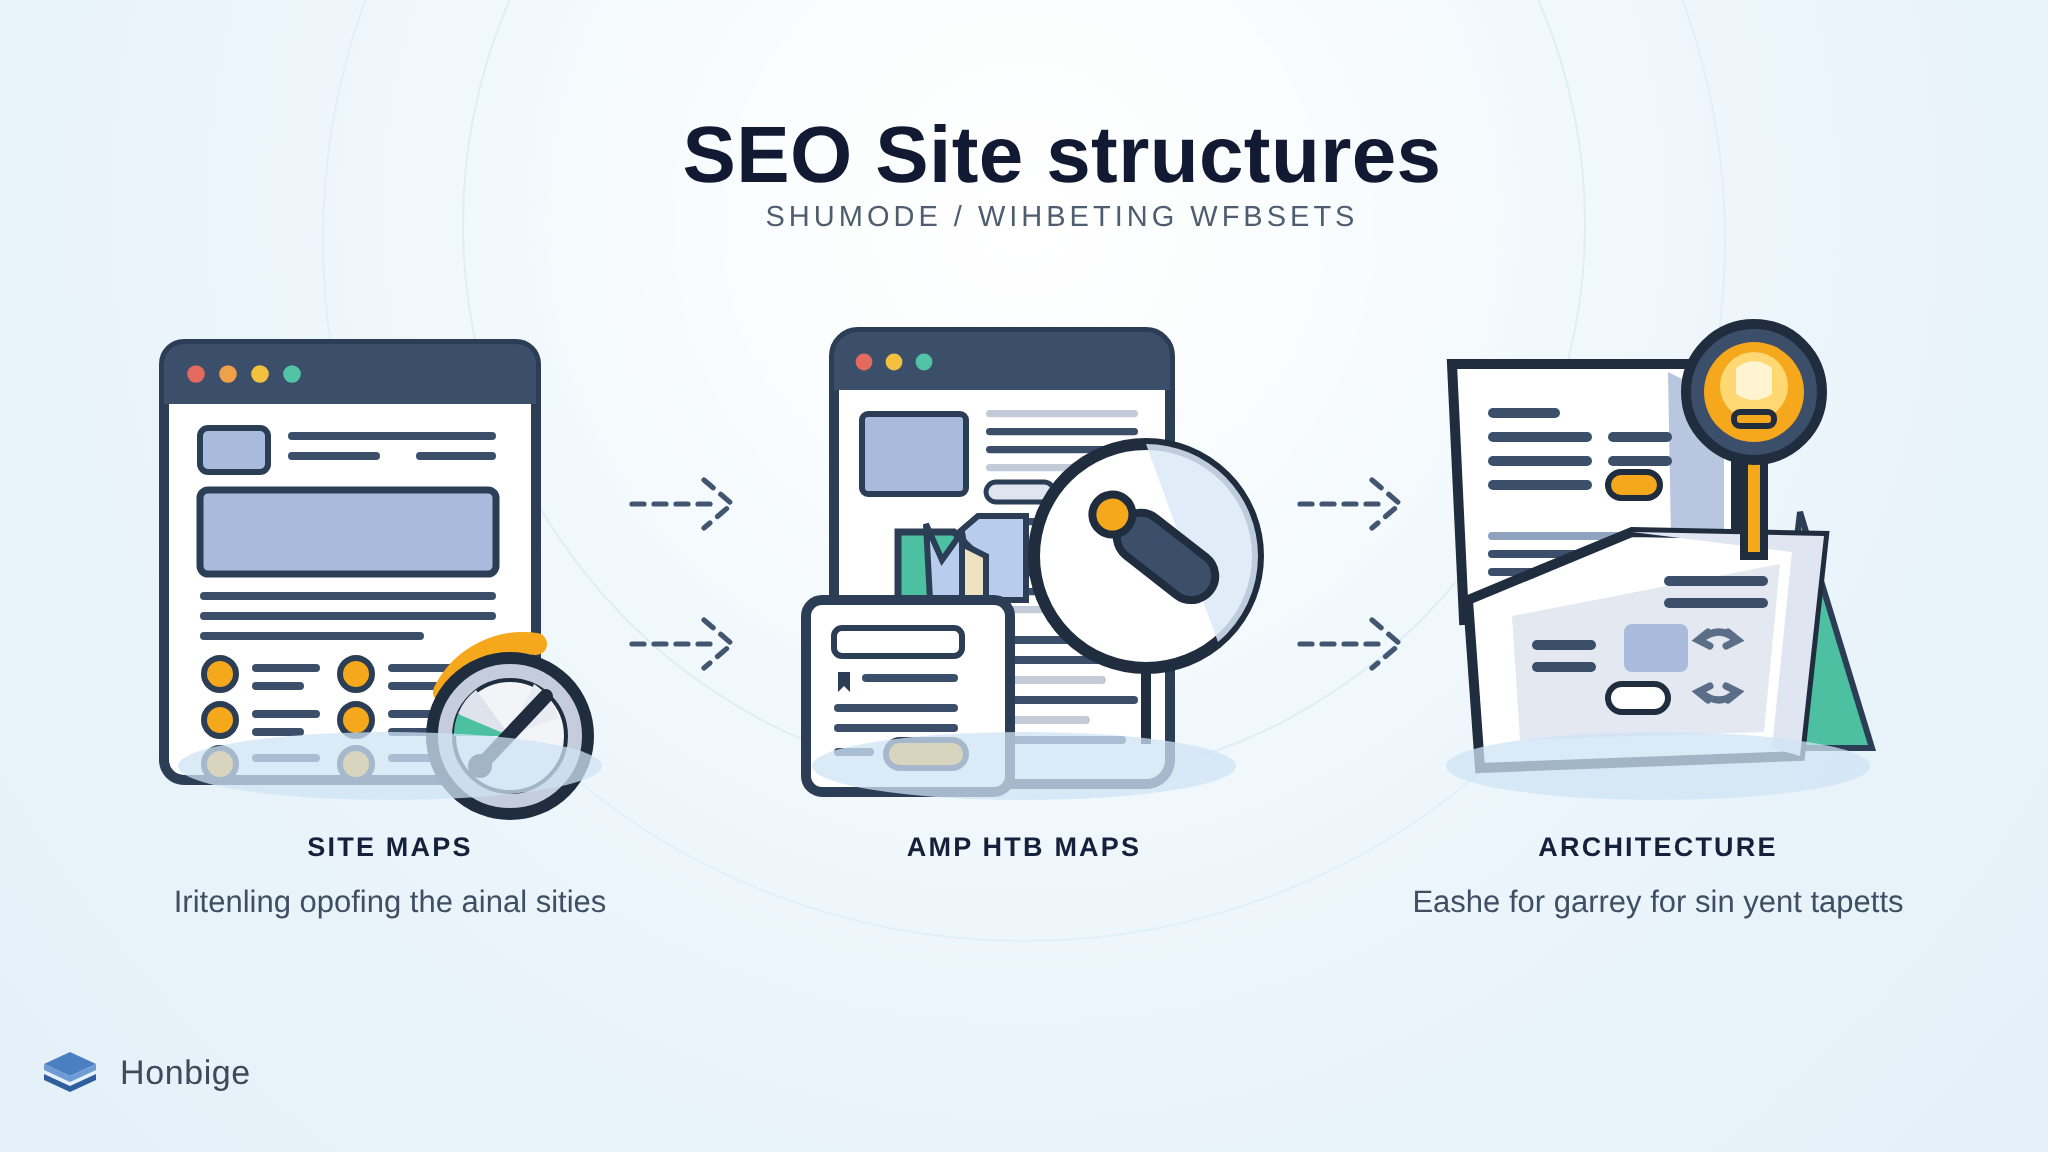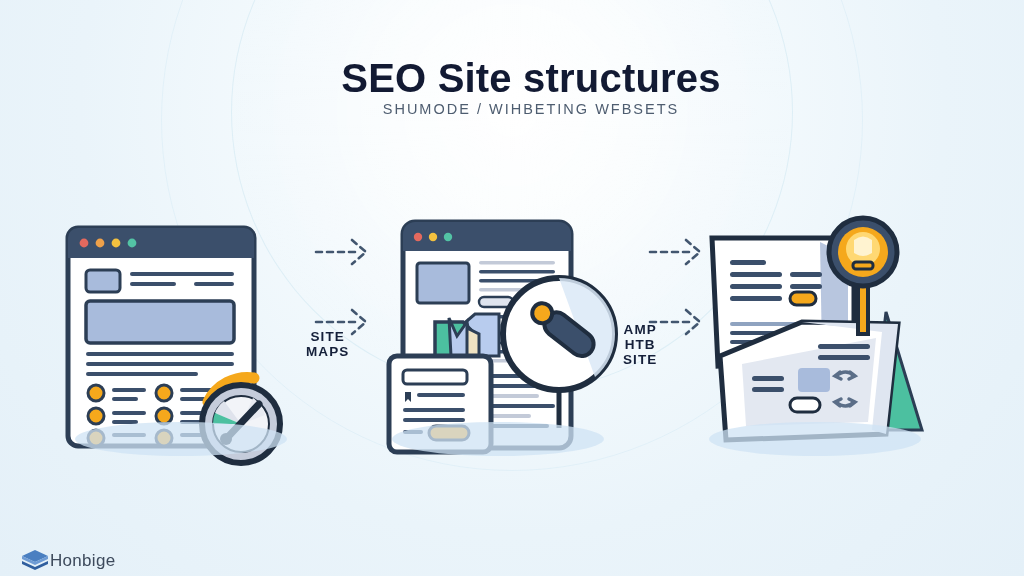--- a/index.html
+++ b/index.html
@@ -80,21 +80,21 @@
     width: 1024px;
     height: 360px;
     display: flex;
     justify-content: space-between;
     padding: 0 56px;
     box-sizing: border-box;
   }
   .col {
     width: 278px;
     display: flex;
-    flex-direction: row;
+    flex-direction: column;
     align-items: center;
   }
   .art {
     position: relative;
     width: 250px;
     height: 248px;
   }
   .ground {
     position: absolute;
     left: 50%;
@@ -132,24 +132,24 @@
     height: 120px;
     pointer-events: none;
   }
   #arrows-1 { left: 312px; }
   #arrows-2 { left: 646px; }
 
   
   .footer {
     position: absolute;
     left: 20px;
-    bottom: 2px;
+    bottom: 26px;
     display: flex;
     align-items: center;
-    gap: 0;
+    gap: 10px;
   }
   .brand-name {
     font-size: 17px;
     color: #3d4a5c;
     letter-spacing: 0.3px;
   }
 
   svg { display: block; overflow: visible; }
 </style>
 </head>
@@ -220,20 +220,21 @@
             <path d="M185 208 L159 197 A28 28 0 0 1 168 185 Z" fill="#dfe3ec"></path>
             <path d="M185 208 L157 208 A28 28 0 0 1 159 197 Z" fill="#4cc0a0"></path>
             <path d="M185 208 L197 182 A28 28 0 0 1 209 199 Z" fill="#e8ebf2"></path>
             <line x1="203" y1="188" x2="170" y2="223" stroke="#1f2d3f" stroke-width="7" stroke-linecap="round"></line>
             <circle cx="170" cy="223" r="6" fill="#1f2d3f"></circle>
           </g>
         </svg>
       </div>
       <div class="caption">
         <div class="cap-title">SITE MAPS</div>
+        <div class="cap-body">Iritenling opofing the ainal sities</div>
       </div>
     </div>
 
     <div class="col">
       <div class="art">
         <div class="ground"></div>
         <svg width="250" height="248" viewBox="0 0 250 248">
 
           <g>
             <rect x="30" y="6" width="168" height="226" rx="12" fill="#ffffff" stroke="#2c3e55" stroke-width="5"></rect>
@@ -287,21 +288,21 @@
             <circle cx="186" cy="118" r="56" fill="#ffffff" stroke="#1f2d3f" stroke-width="6"></circle>
             <path d="M186 62 a56 56 0 0 1 56 56 a56 56 0 0 1 -20 43z" fill="#dbe9f7" opacity="0.85"></path>
             <g transform="rotate(38 186 118)">
               <rect x="166" y="100" width="56" height="24" rx="12" fill="#3b4f6b" stroke="#1f2d3f" stroke-width="4"></rect>
               <circle cx="160" cy="112" r="10" fill="#f5a81c" stroke="#1f2d3f" stroke-width="4"></circle>
             </g>
           </g>
         </svg>
       </div>
       <div class="caption">
-        <div class="cap-title">AMP HTB SITE</div>
+        <div class="cap-title">AMP HTB MAPS</div>
       </div>
     </div>
 
     <div class="col">
       <div class="art">
         <div class="ground"></div>
         <svg width="250" height="248" viewBox="0 0 250 248">
 
           <path d="M196 96 L232 214 H182z" fill="#4cc0a0" stroke="#2c3e55" stroke-width="3"></path>
 
@@ -344,20 +345,24 @@
           <g>
             <rect x="168" y="52" width="10" height="66" fill="#f5a81c" stroke="#1f2d3f" stroke-width="4"></rect>
             <circle cx="173" cy="36" r="34" fill="#3b4f6b" stroke="#1f2d3f" stroke-width="5"></circle>
             <circle cx="173" cy="36" r="25" fill="#f5a81c"></circle>
             <circle cx="173" cy="33" r="17" fill="#ffd873"></circle>
             <path d="M164 24 q9 -7 18 0 v13 q-9 6 -18 0z" fill="#fff3d0"></path>
             <rect x="163" y="46" width="20" height="7" rx="3" fill="#f5a81c" stroke="#1f2d3f" stroke-width="3"></rect>
           </g>
         </svg>
       </div>
+      <div class="caption">
+        <div class="cap-title">ARCHITECTURE</div>
+        <div class="cap-body">Eashe for garrey for sin yent tapetts</div>
+      </div>
     </div>
 
   </div>
 
   <div class="arrows" id="arrows-1">
     <svg width="66" height="120" viewBox="0 0 66 120">
       <g stroke="#42566f" stroke-width="2.6" fill="none" stroke-linecap="round">
         <line x1="4" y1="20" x2="48" y2="20" stroke-dasharray="6 5"></line>
         <polyline points="40,8 54,20 40,32" stroke-dasharray="6 5"></polyline>
       </g>

